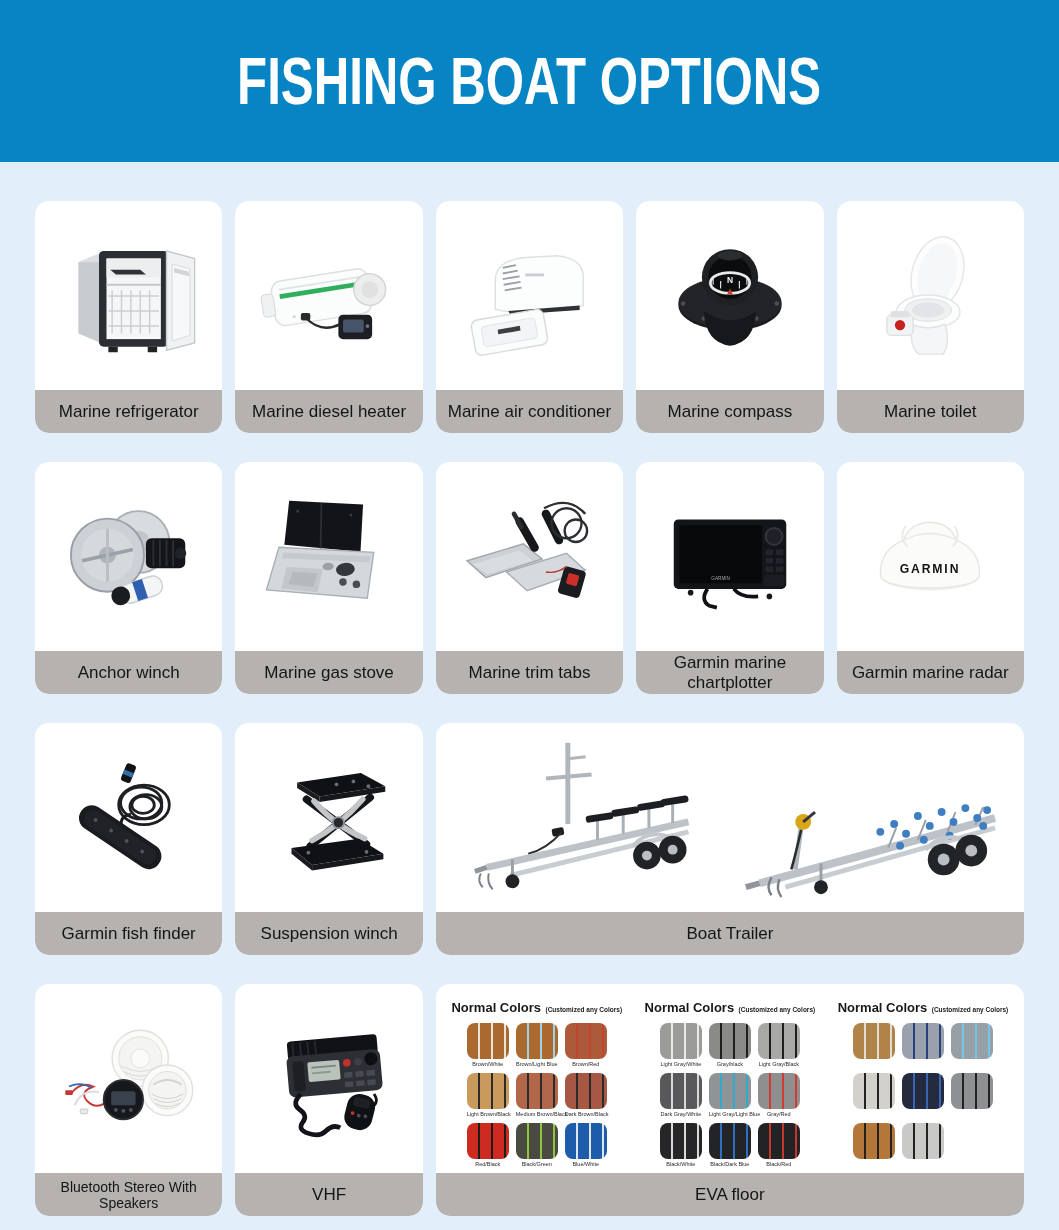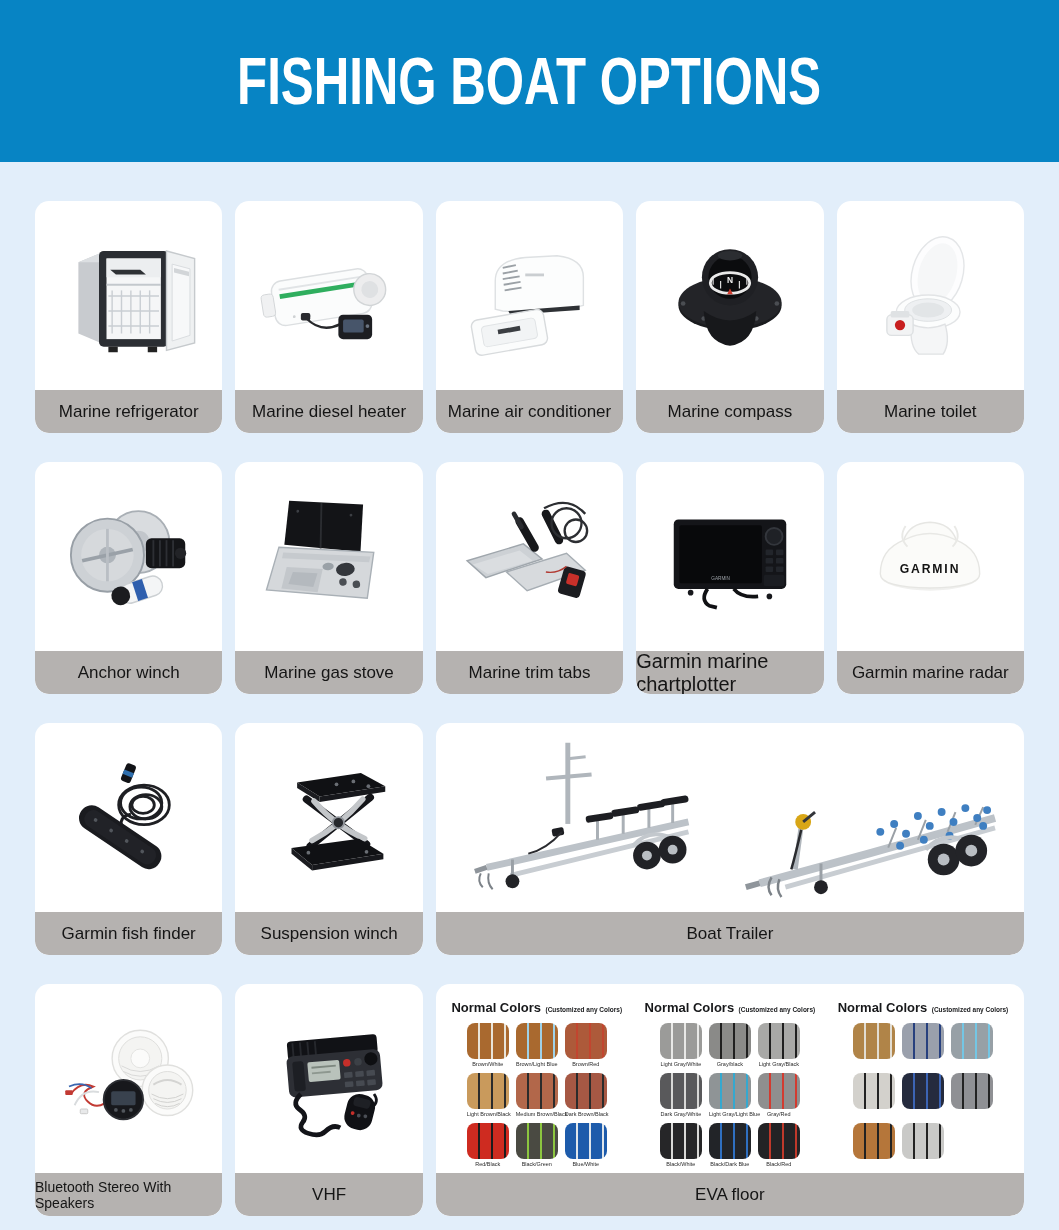--- a/index.html
+++ b/index.html
@@ -49,24 +49,24 @@
   }
   .card-label {
     height: 43px;
     flex: 0 0 43px;
     background: #b5b2b0;
     color: #151515;
     font-size: 17px;
     display: flex;
     align-items: center;
     justify-content: center;
-    text-align: left;
+    text-align: center;
     border-radius: 0 0 14px 14px;
   }
-  .card-label.md { font-size: 20px; }
+  .card-label.md { font-size: 17px; }
   .card-label.sm { font-size: 14px; }
   
   .eva-wrap {
     width: 100%;
     height: 100%;
     display: flex;
     justify-content: space-between;
     padding: 10px 8px 0;
   }
   .eva-group { width: 32.5%; text-align: center; }

